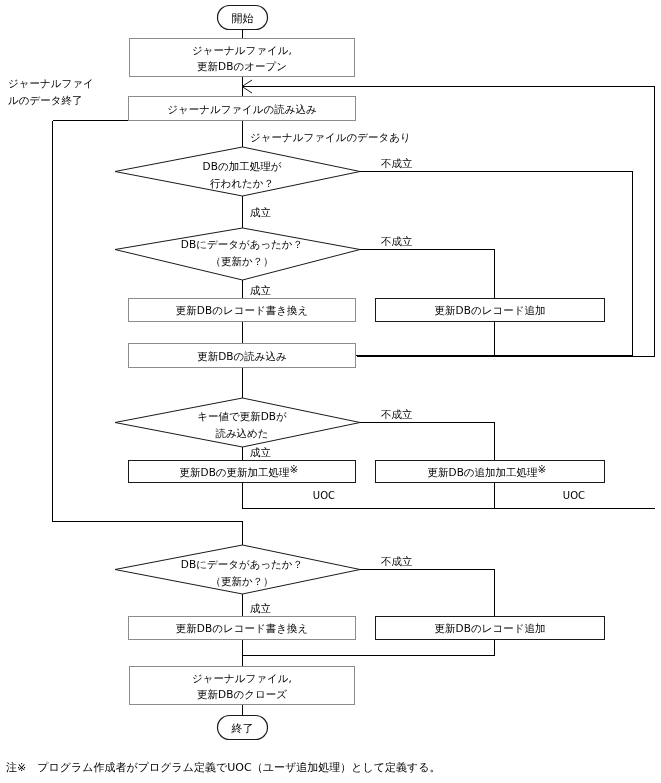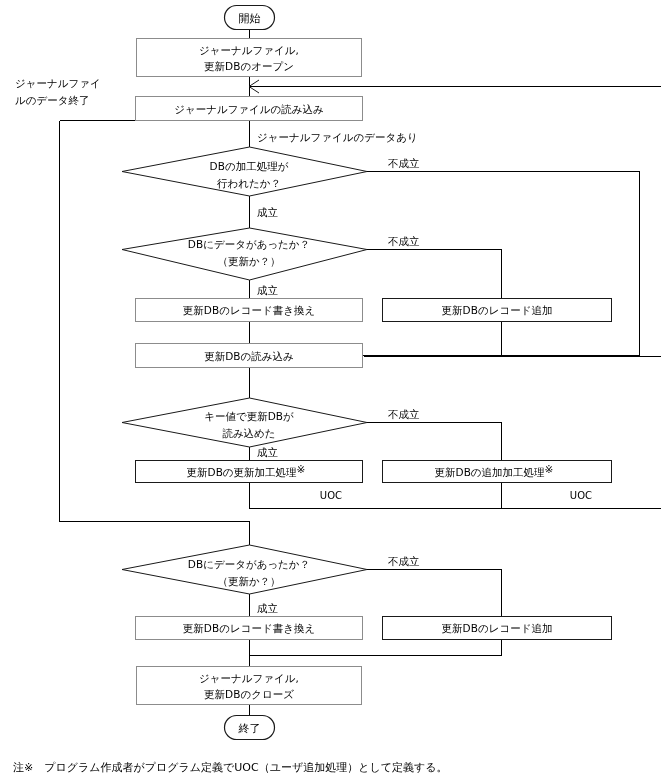--- a/index.html
+++ b/index.html
@@ -10,21 +10,21 @@
   body {
     width: 661px;
     height: 783px;
     font-family: "DejaVu Sans", "Liberation Sans", sans-serif;
     color: #000000;
     position: relative;
     overflow: hidden;
   }
   #chart-root {
     position: absolute;
-    left: 7px;
+    left: 0;
     top: 0;
     width: 574px;
     height: 783px;
   }
   svg.flow {
     display: block;
     width: 661px;
     height: 783px;
   }
   .ln {

